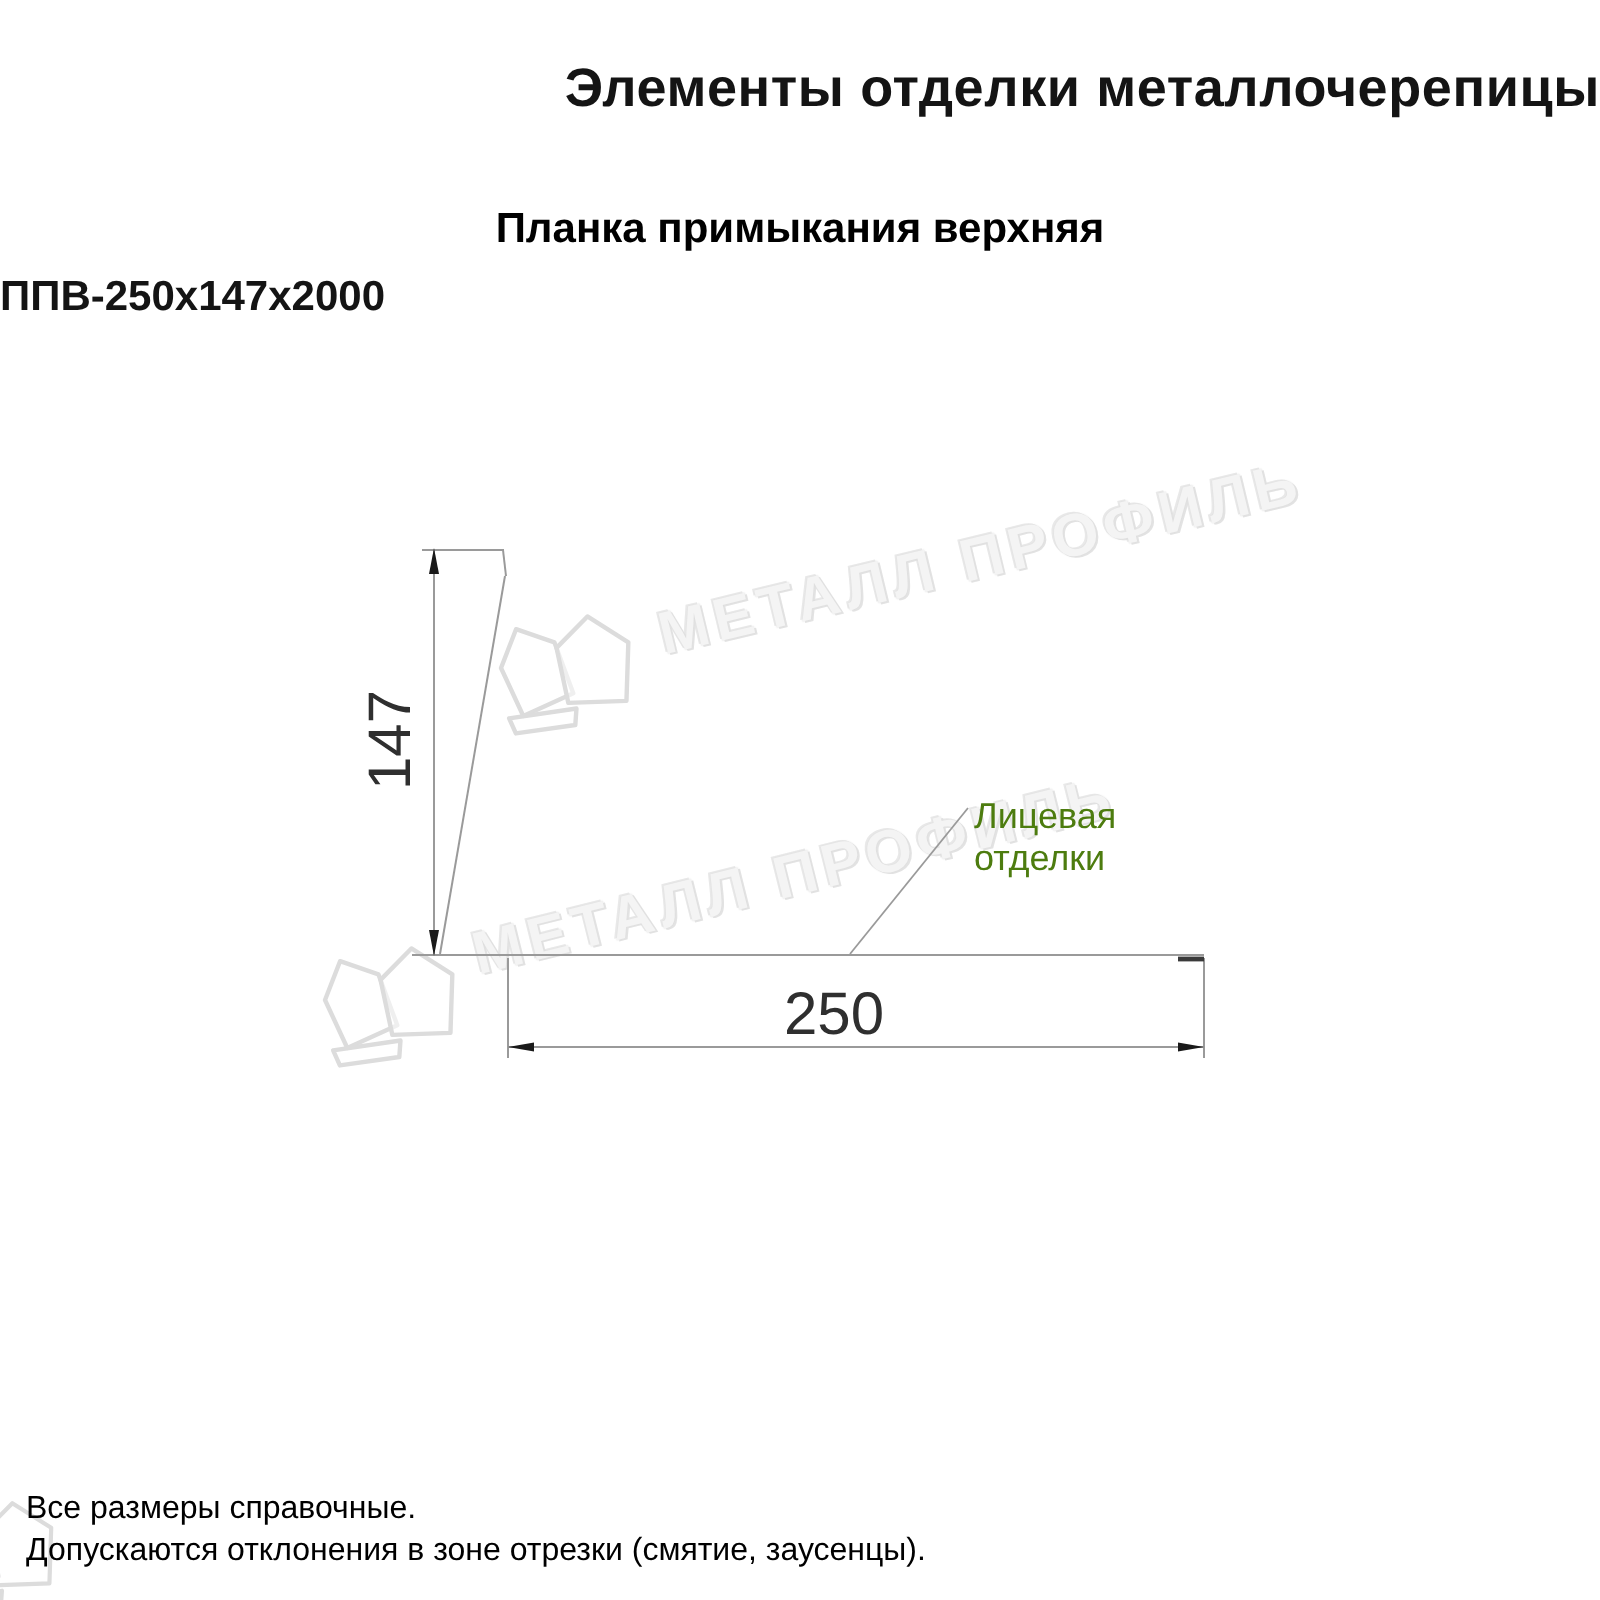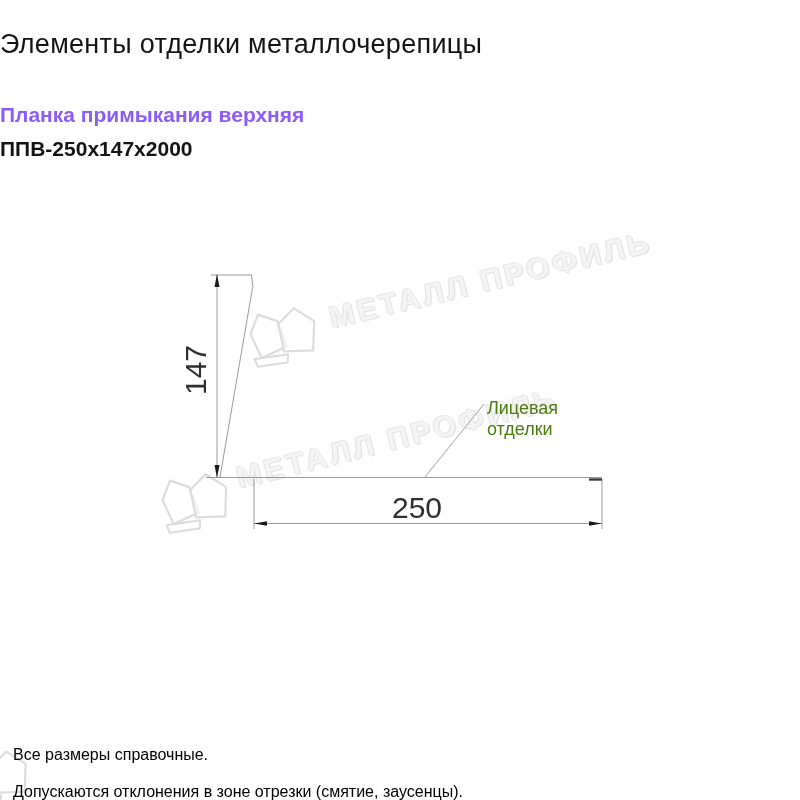--- a/index.html
+++ b/index.html
@@ -2,43 +2,43 @@
 <html><head>
 <meta charset="utf-8">
 <style>
   html,body{margin:0;padding:0;background:#fff;}
   .canvas{
     position:relative;width:800px;height:800px;background:#ffffff;overflow:hidden;
     font-family:"Liberation Sans",sans-serif;color:#111;
   }
   .abs{position:absolute;}
   .title{
-    top:29px;left:0;right:0;text-align:left;
-    font-size:27px;font-weight:normal;color:#141414;letter-spacing:.3px;
+    top:29px;left:0;right:0;text-align:right;
+    font-size:27px;font-weight:bold;color:#141414;letter-spacing:.3px;
   }
   .subtitle{
-    top:103px;left:0;right:0;
-    font-size:21px;font-weight:bold;color:#8b5cf6;
+    top:103px;left:0;right:0;text-align:center;
+    font-size:21px;font-weight:bold;color:#000000;
   }
   .product-code{
     top:137px;left:0;right:0;text-align:left;
     font-size:21px;font-weight:bold;color:#141414;
   }
   .dim-text{
     font-size:30px;color:#2f2f2f;white-space:nowrap;z-index:3;
   }
   .dim-147{left:196px;top:370px;transform:translate(-50%,-50%) rotate(-90deg);}
   .dim-250{left:417px;top:508px;transform:translate(-50%,-50%);}
   .face-label{
     left:487px;top:398px;font-size:18px;line-height:21px;color:#4d7c0f;z-index:3;
     white-space:nowrap;
   }
   .footer-note{left:13px;font-size:16px;color:#000;z-index:3;white-space:nowrap;}
   .note1{top:746px;}
-  .note2{top:767px;margin-top:16px;}
+  .note2{top:767px;}
   .wm-text{
     font-size:30px;font-weight:bold;letter-spacing:3px;white-space:nowrap;
     color:#f4f4f4;z-index:1;transform-origin:0 0;
     text-shadow:0 0 1px #d9d9d9,1px 1px 0 #e3e3e3,-1px -1px 0 #e9e9e9;
   }
   .wm-a{left:326px;top:302px;transform:rotate(-13.5deg);}
   .wm-b{left:233px;top:462px;transform:rotate(-14deg);}
   .layer-svg{left:0;top:0;z-index:2;}
   .wm-svg{left:0;top:0;z-index:1;}
 </style>

